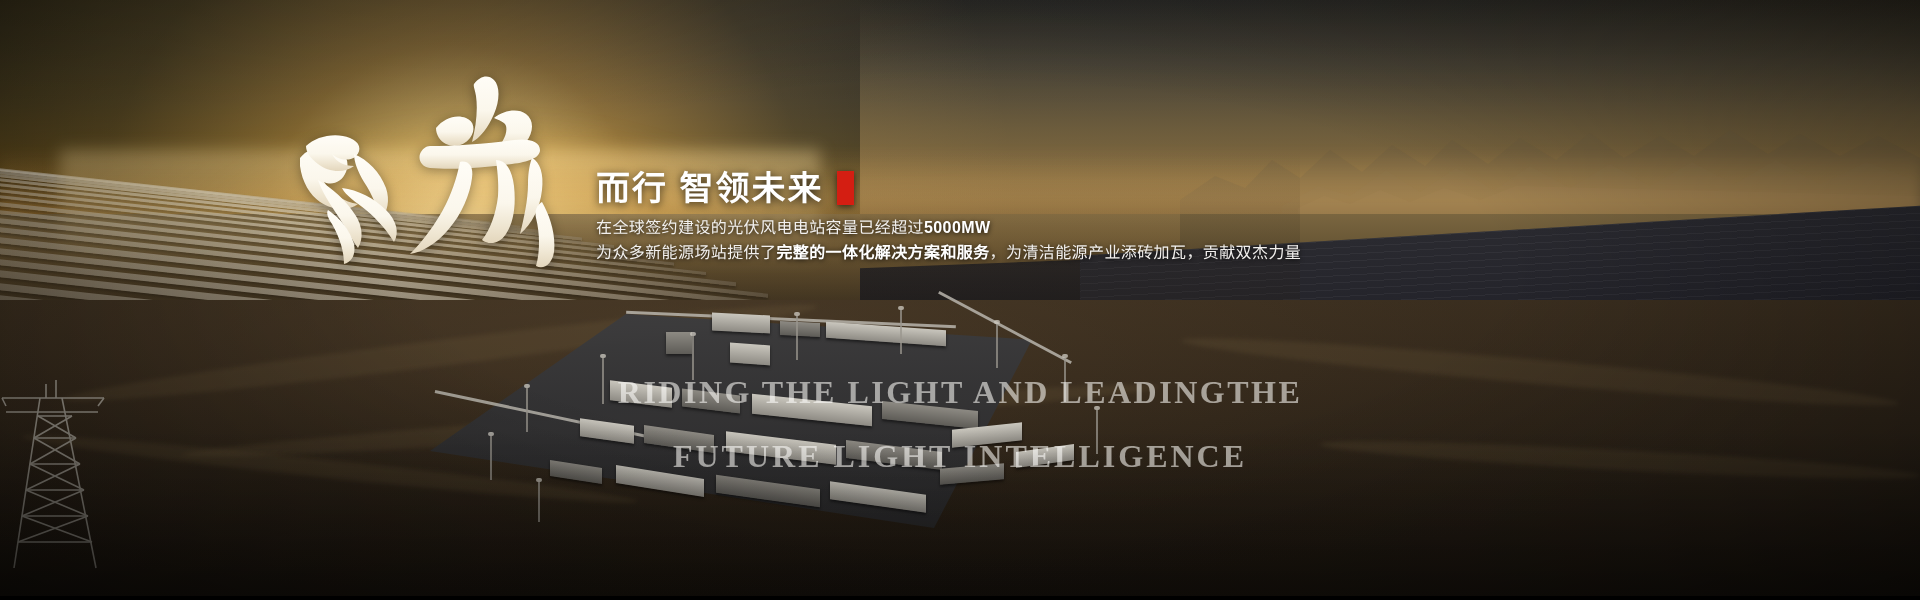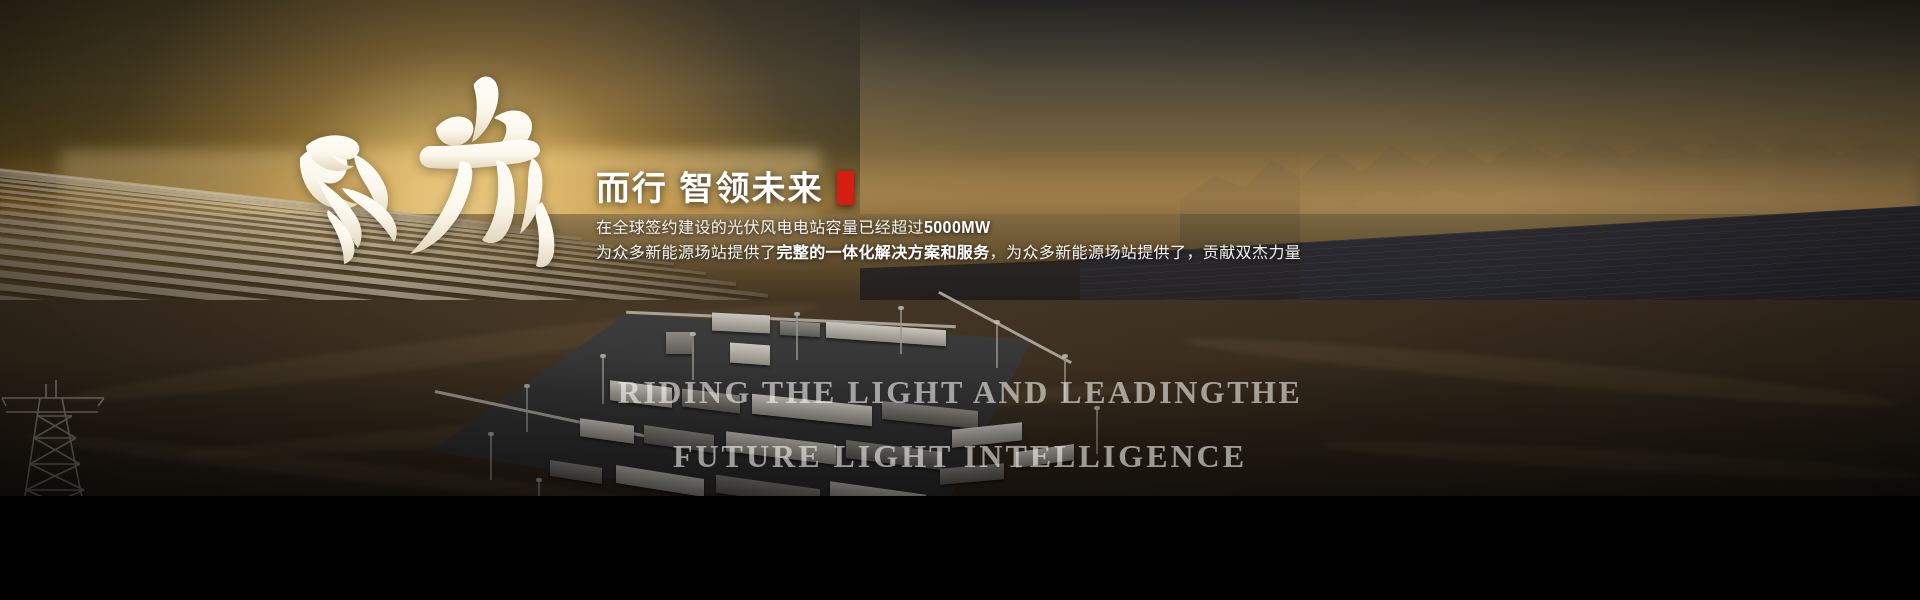--- a/index.html
+++ b/index.html
@@ -1,21 +1,21 @@
 <!DOCTYPE html>
 <html lang="zh-CN"><head>
 <meta charset="utf-8">
 <title>Banner</title>
 <style>
   html,body{margin:0;padding:0;background:#000;}
   body{font-family:"Liberation Sans","DejaVu Sans",sans-serif;}
 
   #stage{
     position:relative;
-    width:1920px;height:496px;
+    width:1920px;height:596px;
     overflow:hidden;
     background:#14110d;
   }
 
   
   .sky{
     position:absolute;left:0;top:0;width:1920px;height:232px;
     background:
       radial-gradient(circle at 455px 238px, rgba(255,236,182,.95) 0%, rgba(255,206,110,.72) 6%, rgba(241,170,66,.45) 13%, rgba(190,140,60,.18) 24%, rgba(120,110,95,0) 38%),
       linear-gradient(to bottom,
@@ -361,21 +361,21 @@
 
   <div class="copy">
     <div class="headline">
       <span>而行  智领未来</span>
       <span class="redmark"></span>
     </div>
     <div class="sub">
       <span>在全球签约建设的光伏风电电站容量已经超过</span><b>5000MW</b>
     </div>
     <div class="sub" style="margin-top:1px;">
-      <span>为众多新能源场站提供了</span><b>完整的一体化解决方案和服务</b><span>，为众多新能源场站提供了，贡献双杰力量</span>
+      <span>为众多新能源场站提供了</span><b>完整的一体化解决方案和服务</b><span>，为清洁能源产业添砖加瓦，贡献双杰力量</span>
     </div>
   </div>
 
   <div class="eng">
     <div class="line l1">RIDING THE LIGHT AND LEADINGTHE</div>
     <div class="line l2">FUTURE LIGHT INTELLIGENCE</div>
   </div>
 
 </div>
 

